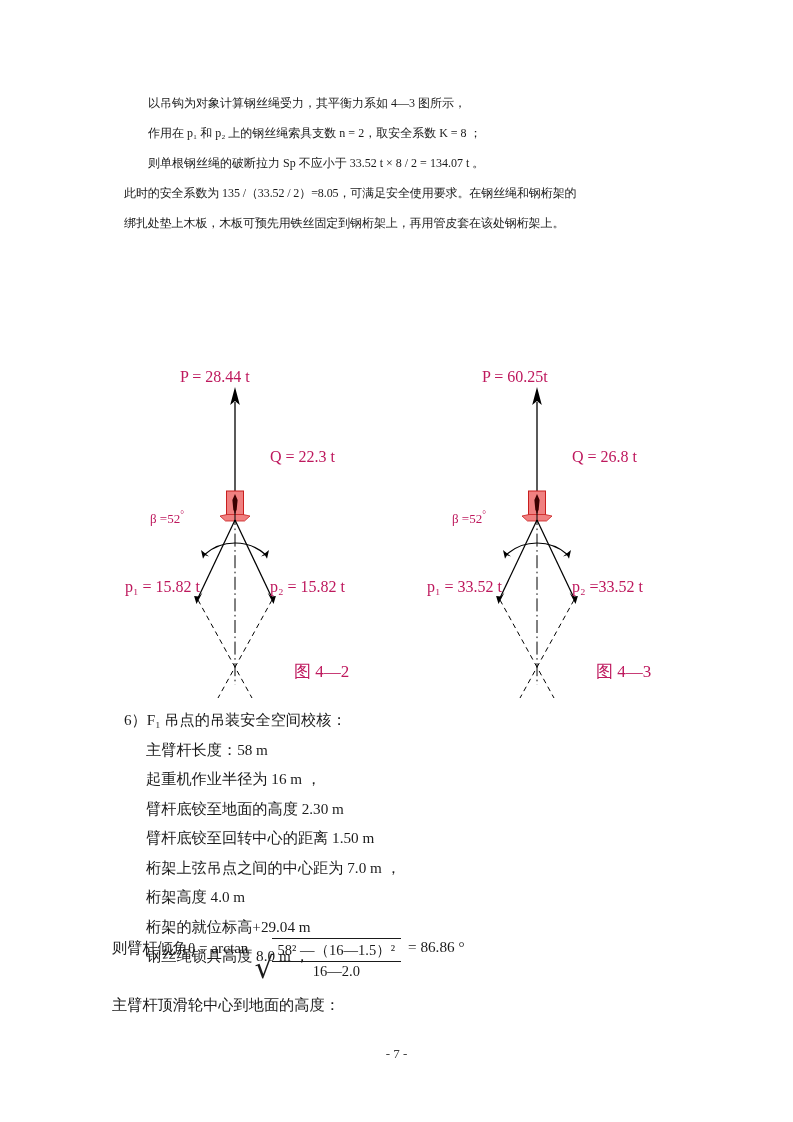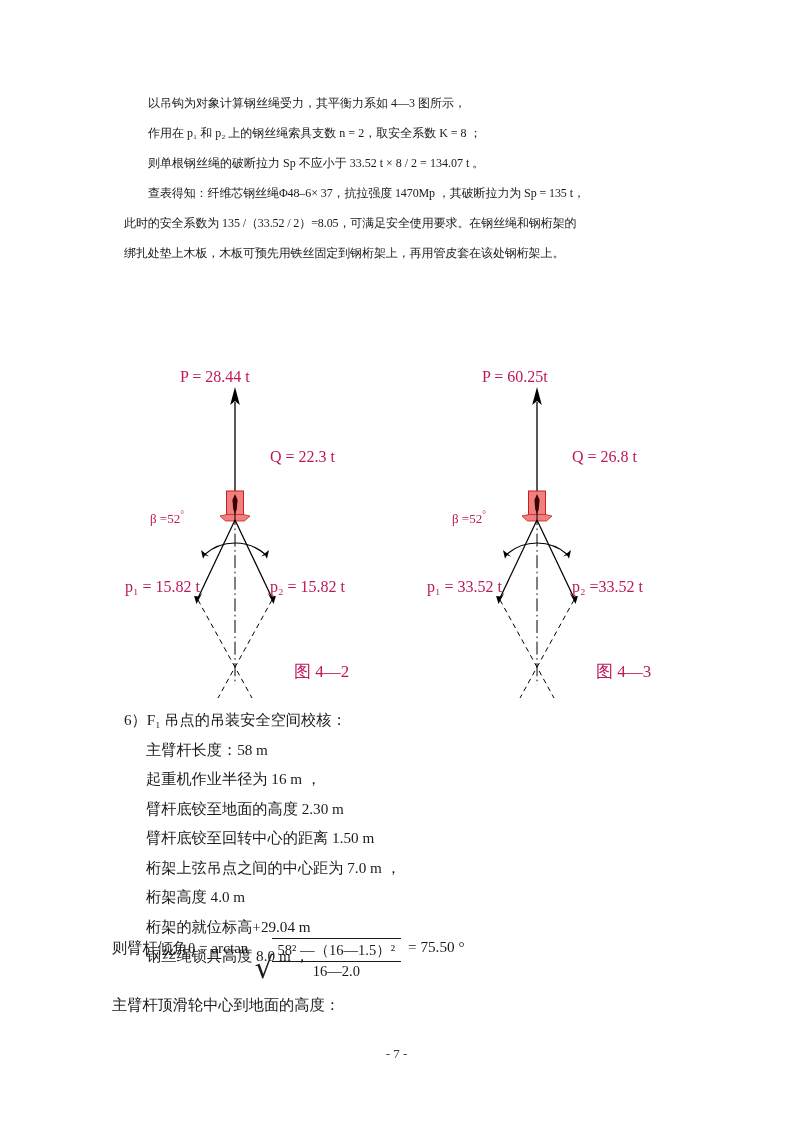--- a/index.html
+++ b/index.html
@@ -186,21 +186,20 @@
 
   <div class="body-text">
 
     <p class="para indent">以吊钩为对象计算钢丝绳受力，其平衡力系如 4—3 图所示，</p>
 
 
     <p class="para indent">作用在 p₁ 和 p₂ 上的钢丝绳索具支数 n = 2，取安全系数  K = 8  ；</p>
 
     <p class="para indent">则单根钢丝绳的破断拉力 Sp 不应小于 33.52 t × 8 / 2 = 134.07 t 。</p>
 
-    <p class="para indent tight">查表得知：纤维芯钢丝绳Φ48–6× 37，抗拉强度 1470Mp ，其破断拉力为 Sp = 135 t，</p>
 
     <p class="para tight">此时的安全系数为 135 /（33.52 / 2）=8.05，可满足安全使用要求。在钢丝绳和钢桁架的</p>
 
     <p class="para tight">绑扎处垫上木板，木板可预先用铁丝固定到钢桁架上，再用管皮套在该处钢桁架上。</p>
   </div>
 
   <div class="figures">
 
     <div class="fig fig-left">
       <svg width="320" height="340" viewBox="0 0 320 340">
@@ -280,20 +279,20 @@
 
   <div class="arctan-row">
     <span>则臂杆倾角θ = arctan</span>
     <span class="radical">
       <span class="sign">√</span>
       <span class="frac2">
         <span class="n2">58² —（16—1.5）²</span>
         <span class="d2">16—2.0</span>
       </span>
     </span>
-    <span class="arctan-tail">= 75.50 °</span>
+    <span class="arctan-tail">= 86.86 °</span>
   </div>
 
   <div class="last-line">主臂杆顶滑轮中心到地面的高度：</div>
 
   <div class="page-number">- 7 -</div>
 
 </div>
 
 </body></html>

